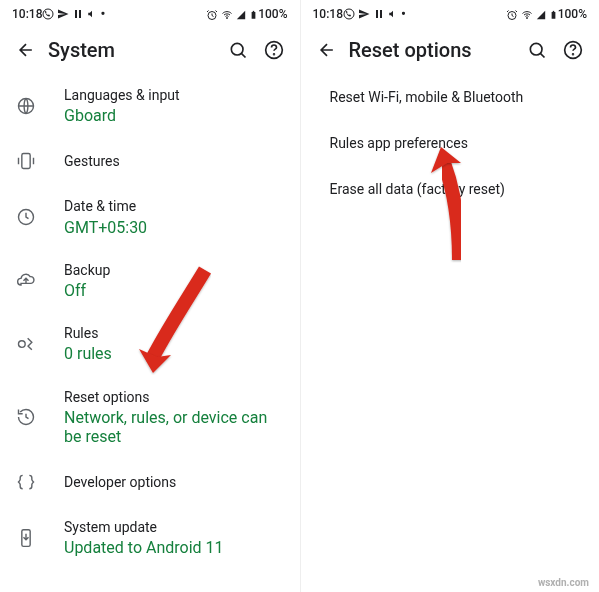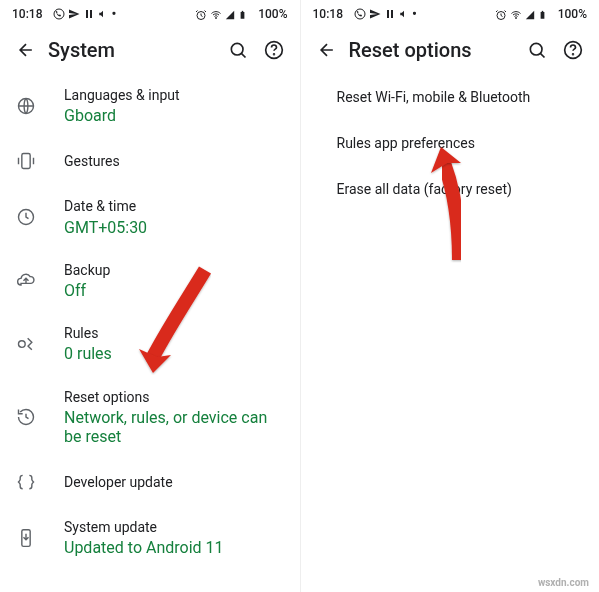--- a/index.html
+++ b/index.html
@@ -23,21 +23,21 @@
       align-items: center;
       justify-content: space-between;
       padding: 0 12px;
       font-size: 12px;
       font-weight: 500;
       color: #202124;
     }
     .status-left, .status-right {
       display: flex;
       align-items: center;
-      gap: 11px;
+      gap: 0;
     }
     .status-icons svg, .status-icons span { display: inline-block; vertical-align: middle; }
     .header {
       display: flex;
       align-items: center;
       padding: 8px 12px 6px 12px;
       gap: 8px;
     }
     .icon-btn {
       width: 28px;
@@ -77,21 +77,21 @@
       font-size: 14px;
       color: #202124;
       line-height: 1.3;
     }
     .row-sub {
       font-size: 16px;
       color: #15803d;
       margin-top: 2px;
       line-height: 1.2;
     }
-    .row-no-icon .row-text { margin-left: 18px; }
+    .row-no-icon .row-text { margin-left: 11px; }
     .arrow {
       position: absolute;
       pointer-events: none;
     }
     .watermark {
       position: absolute;
       bottom: 4px; right: 10px;
       font-size: 10px;
       color: #b0b0b0;
       font-weight: bold;
@@ -244,21 +244,21 @@
     </div>
 
 
     <div class="row">
       <div class="row-icon">
         <svg width="20" height="20" viewBox="0 0 24 24" fill="none" stroke="#5f6368" stroke-width="1.7">
             <path d="M8 4c-2 0-3 1-3 3v2c0 1-1 2-2 3 1 1 2 2 2 3v2c0 2 1 3 3 3M16 4c2 0 3 1 3 3v2c0 1 1 2 2 3-1 1-2 2-2 3v2c0 2-1 3-3 3"></path>
           </svg>
       </div>
       <div class="row-text">
-        <div class="row-title">Developer update</div>
+        <div class="row-title">Developer options</div>
       </div>
     </div>
 
     <div class="row">
       <div class="row-icon">
         <svg width="20" height="20" viewBox="0 0 24 24" fill="none" stroke="#5f6368" stroke-width="1.7">
             <rect x="7" y="2" width="10" height="20" rx="2"></rect>
             <path d="M12 7v6M9 11l3 3 3-3"></path>
           </svg>
       </div>

